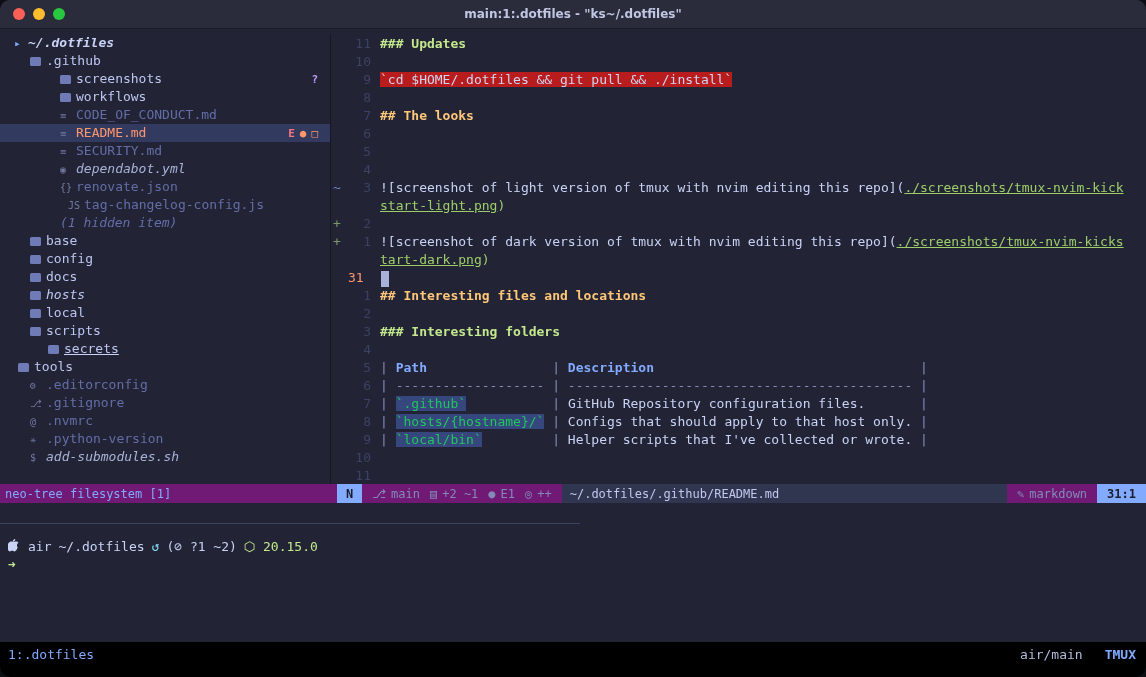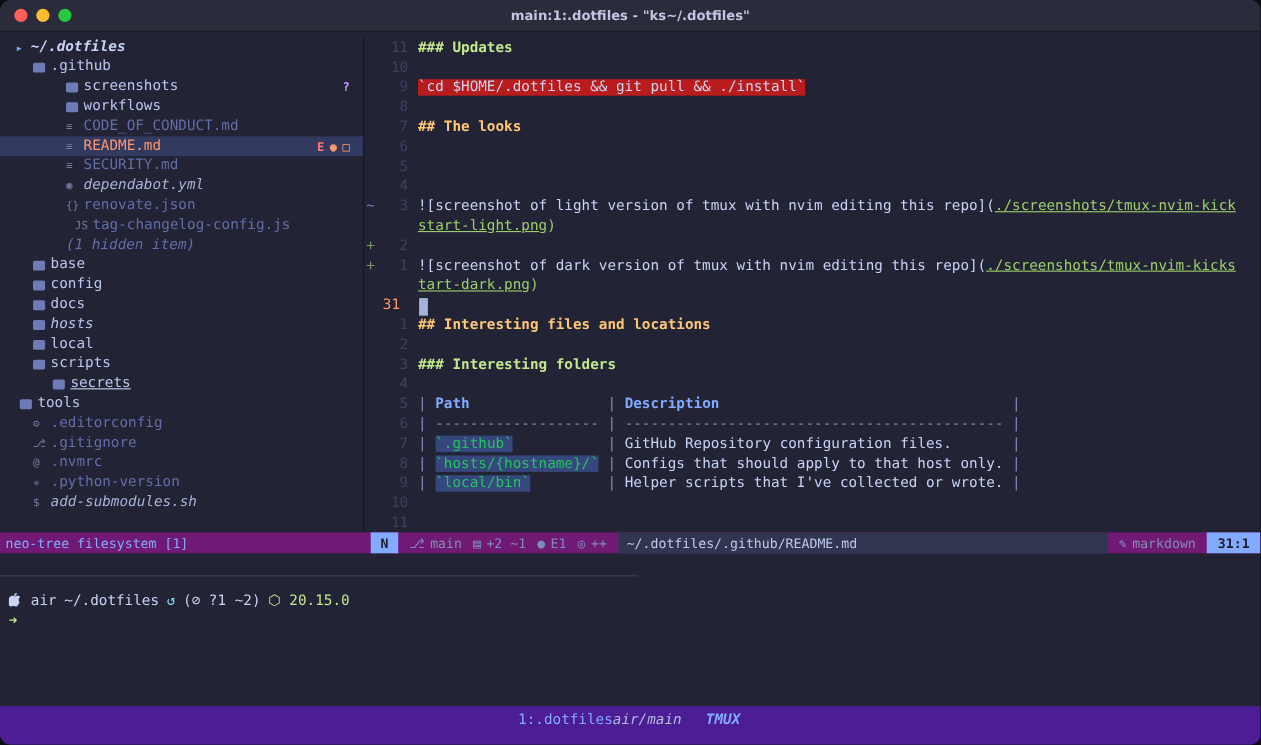--- a/index.html
+++ b/index.html
@@ -66,23 +66,23 @@
   .terminal{flex:1;position:relative;}
   .pane-divider{margin-top:20px;width:580px;height:1px;background:#3b4261;}
   .prompt-line{margin-top:13px;height:18px;display:flex;align-items:center;gap:7px;padding-left:8px;white-space:pre;}
   .p-fg{color:#c8d3f5;}
   .p-cyan{color:#86e1fc;}
   .p-green{color:#c3e88d;}
   .apple-icon{display:inline-flex;align-items:center;}
   .prompt-arrow-line{height:18px;display:flex;align-items:center;padding-left:8px;}
   .prompt-arrow{color:#c3e88d;font-weight:bold;}
   
-  .tmux-bar{height:36px;background:#4c1d95;display:flex;justify-content:center;padding:5px 10px 0 8px;box-sizing:border-box;font-size:13px;}
+  .tmux-bar{height:36px;background:#000000;display:flex;justify-content:space-between;padding:5px 10px 0 8px;box-sizing:border-box;font-size:13px;}
   .tb-left{color:#82aaff;}
-  .tb-right{display:flex;gap:22px;font-style:italic;}
+  .tb-right{display:flex;gap:22px;}
   .tb-session{color:#b3bcdf;}
   .tb-tmux{color:#82aaff;font-weight:bold;}
 </style>
 </head>
 <body>
 
 <div class="window">
 
   <div class="titlebar">
     <div class="traffic-lights">

